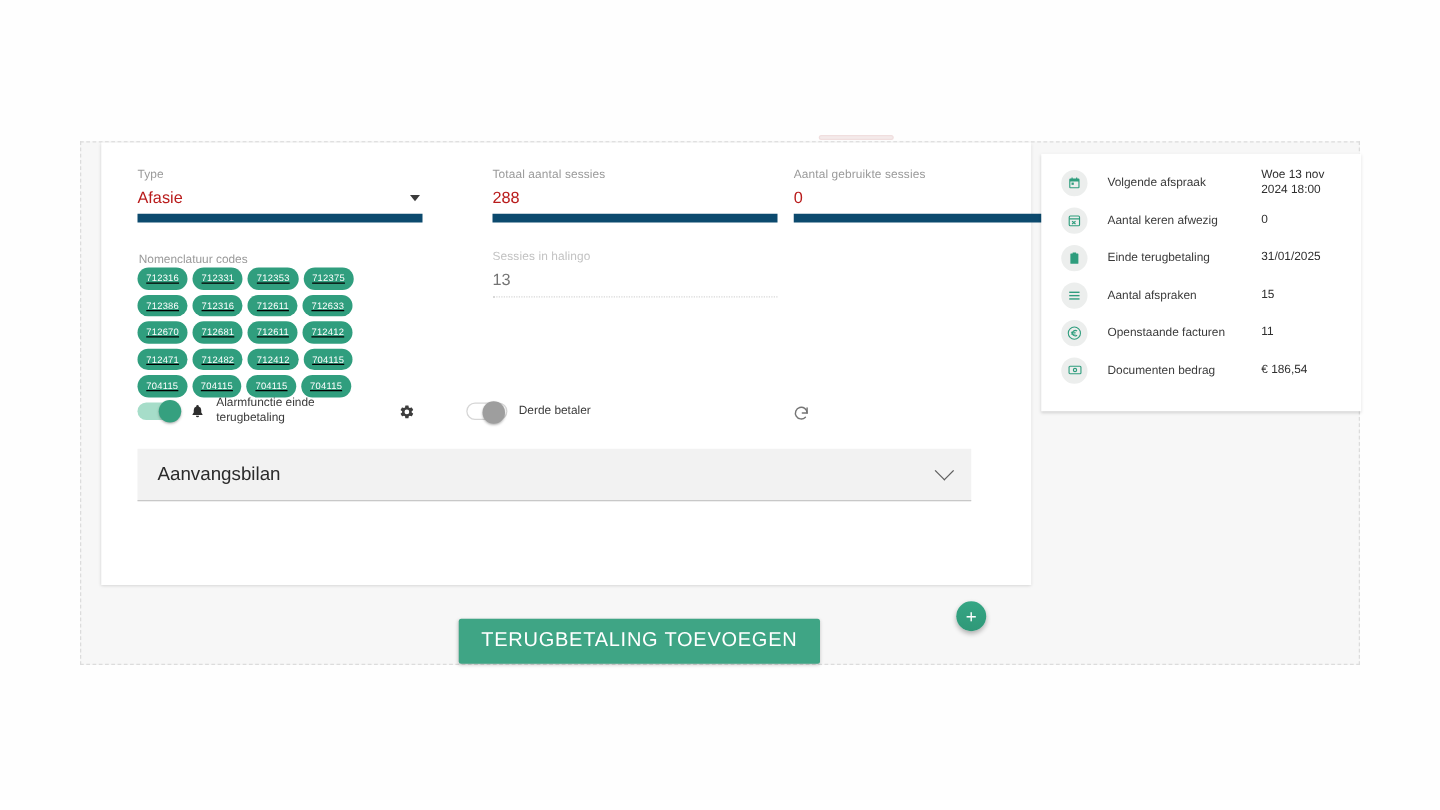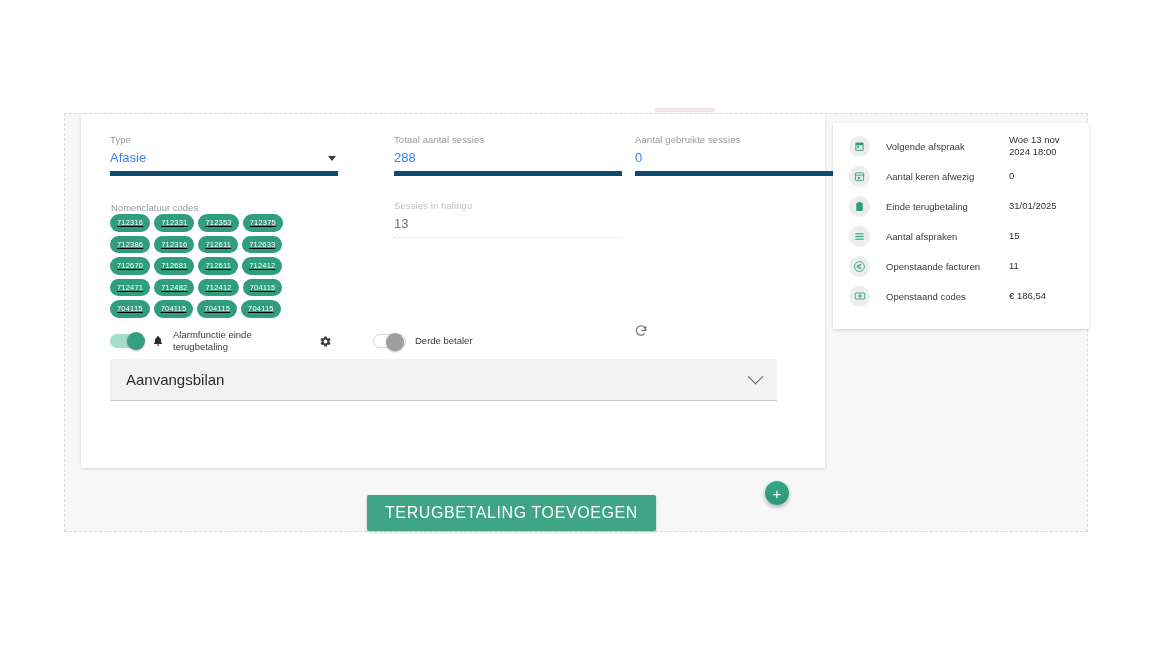--- a/index.html
+++ b/index.html
@@ -28,23 +28,23 @@
   }
 
   
   .field { position: absolute; }
   .field-label {
     font-size: 9.5px; color: #9a9a9a; letter-spacing: .1px;
     line-height: 12px; margin-bottom: 3px;
   }
   .field-label.disabled { color: #c2c2c2; }
   .field-value {
-    font-size: 13px; color: #3b82f6; line-height: 18px;
+    font-size: 13px; color: #b91c1c; line-height: 18px;
     padding-bottom: 4px;
-    border-bottom: 5px solid #0c4a6e;
+    border-bottom: 7px solid #0c4a6e;
   }
   .field-value.disabled { color: #737373; border-bottom: 1px dotted #d8d8d8; }
   .field-value.withcaret { position: relative; }
   .caret {
     position: absolute; right: 2px; top: 7px;
     width: 0; height: 0;
     border-left: 4.5px solid transparent;
     border-right: 4.5px solid transparent;
     border-top: 5px solid #3b3b3b;
   }
@@ -65,21 +65,21 @@
     font-size: 7.5px;
     line-height: 1;
     padding: 5px 7px 5px 7px;
     border-radius: 9px;
     letter-spacing: .2px;
     min-width: 38px;
     text-align: center;
   }
 
   
-  .toggle-row { position: absolute; left: 29px; top: 198px; width: 420px; height: 34px; margin-top: 12px; }
+  .toggle-row { position: absolute; left: 29px; top: 198px; width: 420px; height: 34px; }
   .sw { position: relative; width: 33px; height: 14px; border-radius: 7px; flex: 0 0 auto; }
   .sw.on { background: #a6ddc9; }
   .sw.off { background: #ffffff; border: 1px solid #d6d6d6; }
   .sw .knob { position: absolute; top: -2px; width: 18px; height: 18px; border-radius: 50%; }
   .sw.on .knob { right: -2px; background: #35a07f; box-shadow: 0 1px 2px rgba(0,0,0,.3); }
   .sw.off .knob { left: 12px; background: #9e9e9e; box-shadow: 0 1px 2px rgba(0,0,0,.3); }
   .toggle-item { display: flex; align-items: center; gap: 9px; }
   .toggle-text { font-size: 9.5px; color: #3a3a3a; line-height: 12.5px; max-width: 95px; }
   .toggle-text.one { max-width: none; }
 
@@ -311,20 +311,20 @@
         <span class="info-value">11</span>
       </div>
 
       <div class="info-row">
         <span class="info-icon">
           <svg viewBox="0 0 24 24" width="12" height="12" fill="none" stroke="currentColor" stroke-width="1.8">
               <rect x="2.5" y="6" width="19" height="12" rx="1.5"></rect>
               <circle cx="12" cy="12" r="2.6"></circle>
             </svg>
         </span>
-        <span class="info-label">Openstaand codes</span>
+        <span class="info-label">Documenten bedrag</span>
         <span class="info-value">€ 186,54</span>
       </div>
 
     </div>
 
   </div>
 </div>
 
 </body></html>

